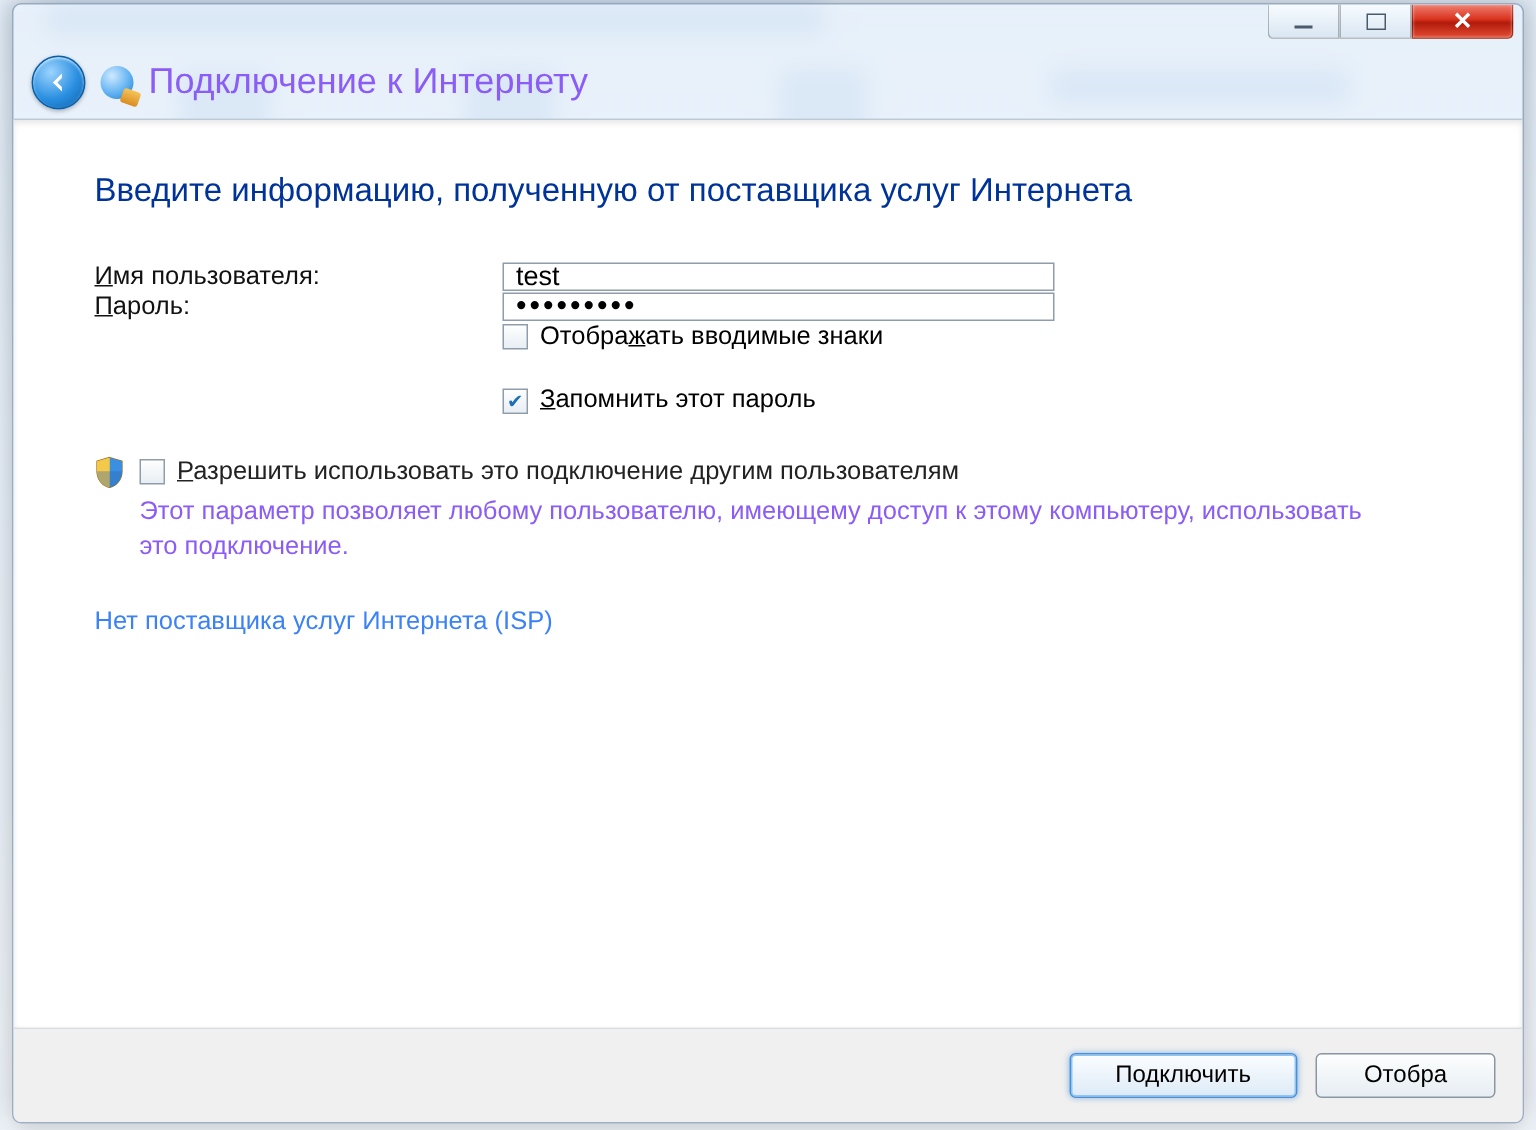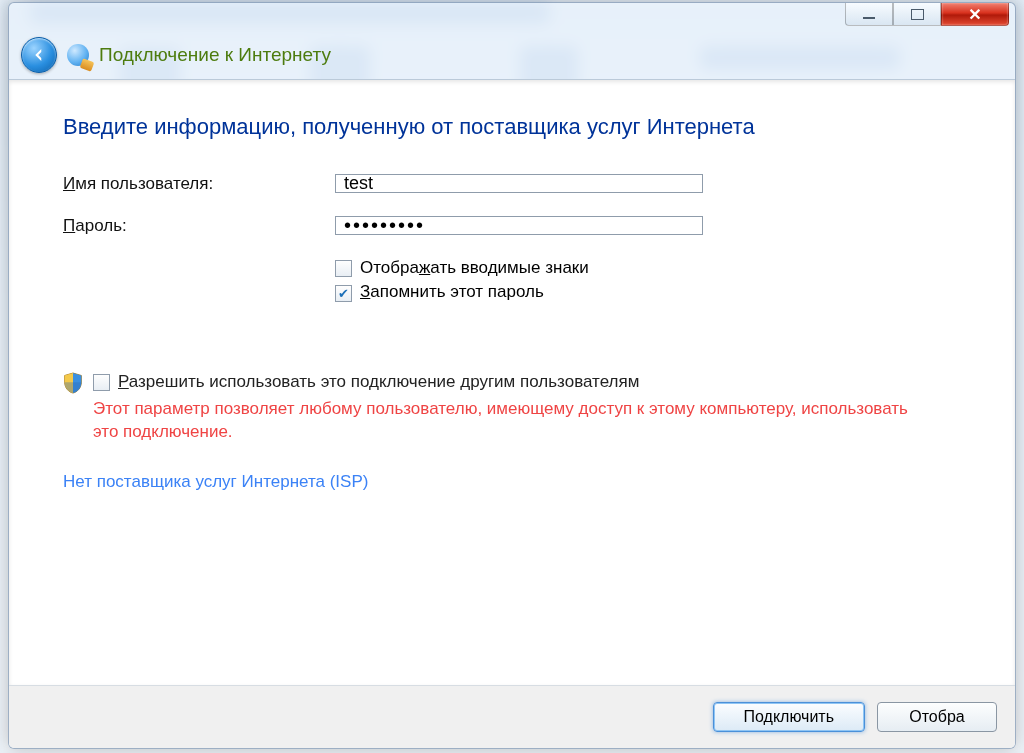--- a/index.html
+++ b/index.html
@@ -112,22 +112,22 @@
     content:"";
     position:absolute;
     right:-4px; bottom:-4px;
     width:12px; height:10px;
     background: linear-gradient(#f6c45a,#d98c20);
     border-radius:2px;
     transform: rotate(20deg);
   }
 
   .wizard-title {
-    font-size: 19px;
-    color: #4d7c0f;
+    font-size: 24px;
+    color: #8b5cf6;
   }
 
   
   .pane {
     flex: 1;
     background: #ffffff;
     border-top: 1px solid rgba(120,150,180,0.5);
     box-shadow: inset 0 2px 4px rgba(0,0,0,0.1);
     padding: 34px 54px 18px 54px;
     display: flex;
@@ -136,22 +136,21 @@
   }
 
   .heading {
     color: #003399;
     font-size: 22px;
     margin-bottom: 34px;
   }
 
   .form-row {
     display: flex;
-    align-items: flex-start;
-    margin-bottom: 22px;
+    align-items: flex-end;
   }
   .form-row .lbl {
     width: 272px;
     color: #111;
   }
   .form-row .lbl .hotkey { text-decoration: underline; }
   .txt {
     width: 368px;
     height: 19px;
     border: 1px solid #8f9cab;
@@ -160,52 +159,51 @@
     font-size: 18px;
     box-sizing: border-box;
     background: #fff;
   }
   .txt.password { letter-spacing: 2px; font-size: 20px; }
 
   .check-line {
     display: flex;
     align-items: center;
     margin-left: 272px;
-    margin-bottom: 4px;
+    margin-bottom: 22px;
     gap: 8px;
   }
   .chk {
     width: 17px;
     height: 17px;
     border: 1px solid #8f9cab;
     background: linear-gradient(#fefefe,#e8eef4);
     display: inline-flex;
     align-items: center;
     justify-content: center;
     font-size: 13px;
     color: #1b6fb8;
     box-sizing: border-box;
   }
   .chk.checked::before { content: "✔"; }
 
   .share-block {
-    margin-top: 42px;
     display: flex;
     align-items: flex-start;
     gap: 10px;
   }
   .shield {
     width: 20px; height: 22px;
     flex: none;
   }
   .share-text {
     color: #222;
   }
   .share-desc {
-    color: #ef4444;
+    color: #8b5cf6;
     margin-top: 6px;
     max-width: 820px;
     line-height: 1.35;
   }
 
   .isp-link {
     margin-top: 28px;
     color: #3b82f6;
     cursor: pointer;
     width: fit-content;

